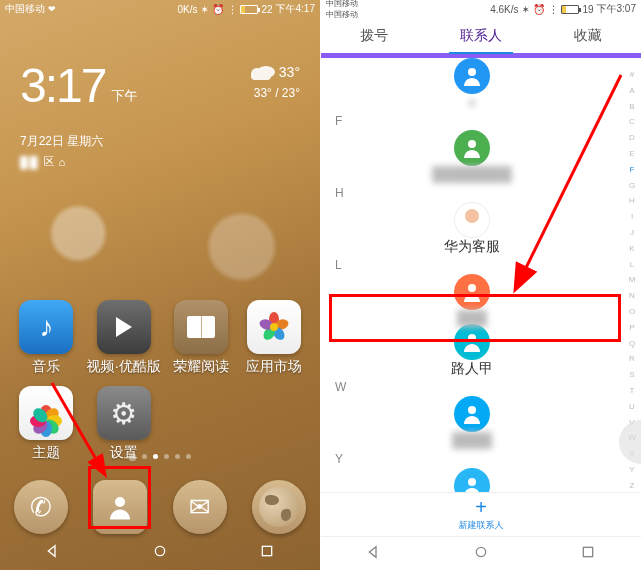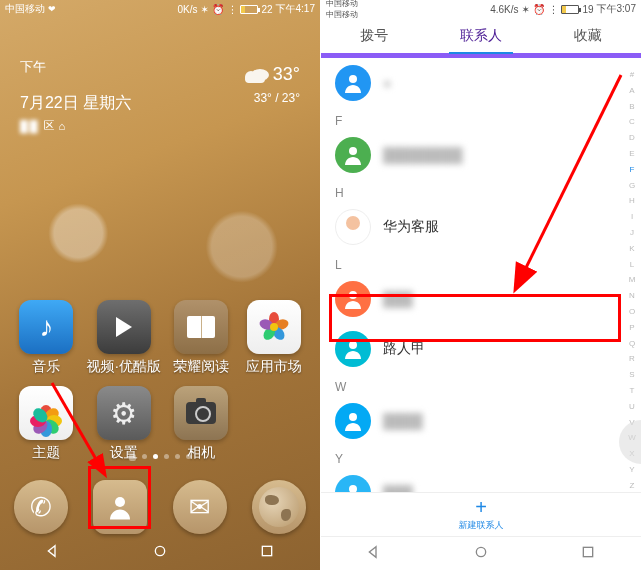--- a/index.html
+++ b/index.html
@@ -16,25 +16,25 @@
   .heart { font-size:9px; }
   .batt { display:inline-block; width:18px; height:9px; border:1px solid currentColor; border-radius:1px; position:relative; }
   .batt::after { content:""; position:absolute; right:-3px; top:2px; width:2px; height:4px; background:currentColor; }
   .batt i { display:block; height:100%; width:25%; background:#f2c94c; }
 
   
   .lock { color:#fff; padding:40px 20px 10px 20px; display:flex; justify-content:space-between; }
   .lock-time { display:flex; align-items:flex-end; gap:6px;}
   .lock-time .t { font-size:48px; font-weight:300; letter-spacing:-2px;}
   .lock-time .ampm { font-size:13px; margin-bottom:8px;}
-  .lock-date { font-size:16px; margin-top:9px;}
+  .lock-date { font-size:12px; margin-top:20px;}
   .lock-loc { font-size:11px; margin-top:4px; display:flex; align-items:center; gap:4px;}
   .weather { text-align:right; font-size:12px; padding-top:6px;}
   .weather .wrow{ display:flex; align-items:center; justify-content:flex-end; gap:4px; margin-bottom:6px;}
-  .weather .wtemp{ font-size:18px; }
+  .weather .wtemp{ font-size:14px; }
   .cloud{ width:18px;height:12px;background:#fff;border-radius:50%;position:relative; opacity:.9;}
   .cloud::before{content:"";position:absolute;width:12px;height:12px;background:#fff;border-radius:50%;left:-6px;top:2px;}
   .cloud::after{content:"";position:absolute;width:20px;height:8px;background:#fff;border-radius:4px;left:-6px;top:6px;}
 
   
   .swirl{position:absolute;top:150px;left:-40px;right:-40px;height:180px;pointer-events:none;
     background:
       radial-gradient(circle at 30% 40%, rgba(255,255,255,.35) 0 8%, transparent 10%),
       radial-gradient(circle at 70% 60%, rgba(255,255,255,.25) 0 10%, transparent 12%);
     transform:rotate(-8deg);
@@ -110,21 +110,21 @@
   .nav-ico{width:16px;height:16px;}
 
   
   .tabs{display:flex;height:40px;border-bottom:5px solid #8b5cf6;text-align:right;}
   .tab{flex:1;display:flex;align-items:center;justify-content:center;font-size:14px;color:#555;position:relative;}
   .tab.active{color:#4c1d95;}
   .tab.active::after{content:"";position:absolute;bottom:-1px;left:20%;right:20%;height:2px;background:#1e88e5;}
 
   .clist{position:absolute;top:58px;bottom:78px;left:0;right:18px;overflow:hidden;}
   .sect{font-size:12px;color:#888;padding:6px 14px 2px;}
-  .crow{display:flex;align-items:center;height:50px;padding:0 14px;gap:12px;}
+  .crow{display:flex;align-items:center;height:50px;padding:0 14px;gap:0;flex-direction:column;}
   .avatar{width:36px;height:36px;border-radius:50%;flex-shrink:0;display:flex;align-items:center;justify-content:center;color:#fff;}
   .avatar svg{width:24px;height:24px;}
   .cname{font-size:14px;color:#333;}
   .cname.blur{filter:blur(3px);color:#bbb;}
   .av-blue{background:#2196f3;}
   .av-orange{background:#4caf50;}
   .av-teal{background:#ff7043;}
   .av-cyan{background:#00bcd4;}
   .av-lblue{background:#03a9f4;}
   .av-sky{background:#29b6f6;}
@@ -162,20 +162,21 @@
           <i></i>
         </span>
       <span>22</span>
       <span>下午4:17</span>
     </div>
   </div>
 
   <div class="lock">
     <div>
       <div class="lock-time">
+        <span class="t">3:17</span>
         <span class="ampm">下午</span>
       </div>
       <div class="lock-date">7月22日 星期六</div>
       <div class="lock-loc">
         <span style="filter:blur(2px);letter-spacing:2px">██</span>
         <span>区</span>
         <span>⌂</span>
       </div>
     </div>
     <div class="weather">
@@ -233,26 +234,20 @@
             <span></span>
           </span>
         </div>
         <span class="app-lbl">主题</span>
       </div>
     <div class="app">
         <div class="app-ico ico-settings">
           <span class="gear">⚙</span>
         </div>
         <span class="app-lbl">设置</span>
-      </div>
-    <div class="app">
-        <div class="app-ico ico-camera">
-          <span class="cam"></span>
-        </div>
-        <span class="app-lbl">相机</span>
       </div>
   </div>
 
   <div class="dots">
     <span class="home"></span>
       <span></span>
       <span class="active"></span>
       <span></span>
       <span></span>
       <span></span>

